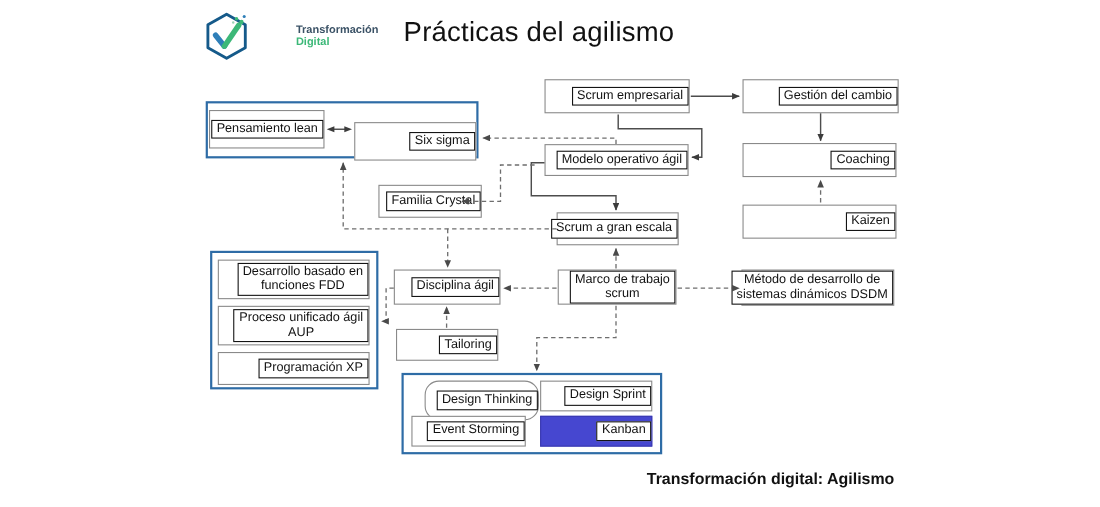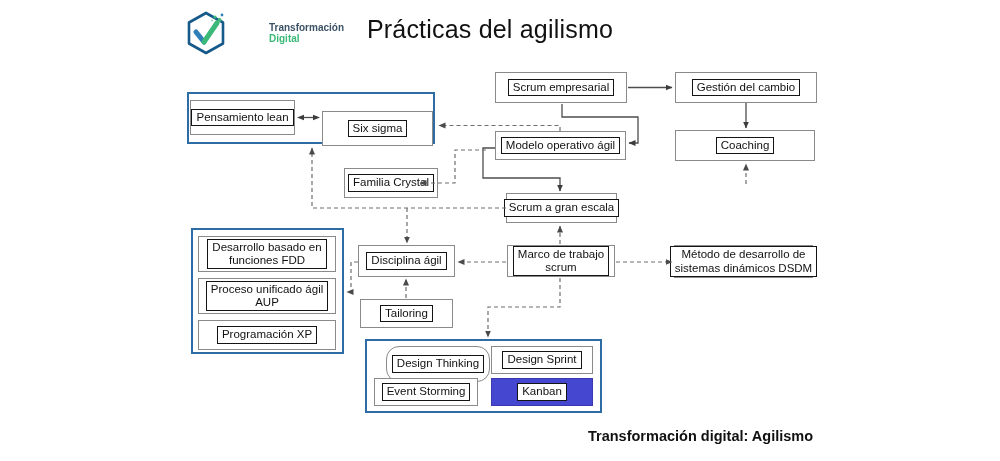--- a/index.html
+++ b/index.html
@@ -10,21 +10,21 @@
   .title{
     position:absolute;left:320px;top:15px;width:340px;text-align:center;
     font-size:25px;color:#111;letter-spacing:0.2px;
   }
   .logo{position:absolute;left:183px;top:10px;display:flex;align-items:center;gap:34px;}
   .logo-text{margin-left:6px;line-height:1.1;}
   .logo-line1{font-size:10px;font-weight:bold;color:#3b5266;}
   .logo-line2{font-size:10px;font-weight:bold;color:#3cb878;}
   .node{
     position:absolute;background:#fff;border:1px solid #8a8a8a;
-    display:flex;align-items:center;justify-content:center;box-sizing:border-box;
+    display:flex;align-items:center;justify-content:flex-end;box-sizing:border-box;
   }
   .lbl{
     border:1px solid #141414;background:#fff;padding:1px 4px;
     font-size:11.5px;color:#111;text-align:center;line-height:1.15;white-space:nowrap;
   }
   .group{
     position:absolute;border:2px solid #2e6ca6;background:transparent;box-sizing:border-box;
   }
   .kanban-node{background:#4647d0;border:1px solid #3a3ab0;}
   svg.wires{position:absolute;left:0;top:0;pointer-events:none;}
@@ -76,20 +76,23 @@
 
   <div class="node" style="left:495px;top:131px;width:131px;height:29px;">
     <span class="lbl">Modelo operativo ágil</span>
   </div>
   <div class="node" style="left:675px;top:130px;width:140px;height:31px;">
     <span class="lbl">Coaching</span>
   </div>
 
   <div class="node" style="left:323px;top:168px;width:94px;height:30px;margin-left:21px;">
     <span class="lbl">Familia Crystal</span>
+  </div>
+  <div class="node" style="left:675px;top:186px;width:140px;height:31px;">
+    <span class="lbl">Kaizen</span>
   </div>
 
   <div class="node" style="left:506px;top:193px;width:111px;height:30px;">
     <span class="lbl">Scrum a gran escala</span>
   </div>
 
   <div class="node" style="left:358px;top:245px;width:97px;height:32px;">
     <span class="lbl">Disciplina ágil</span>
   </div>
   <div class="node" style="left:507px;top:245px;width:108px;height:32px;">

